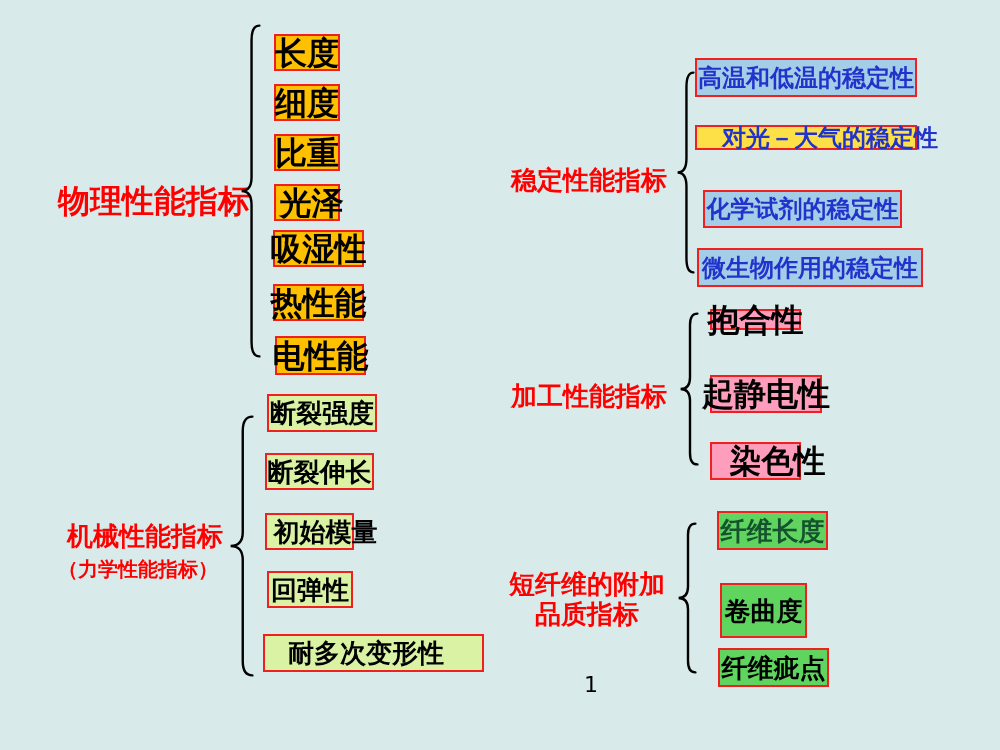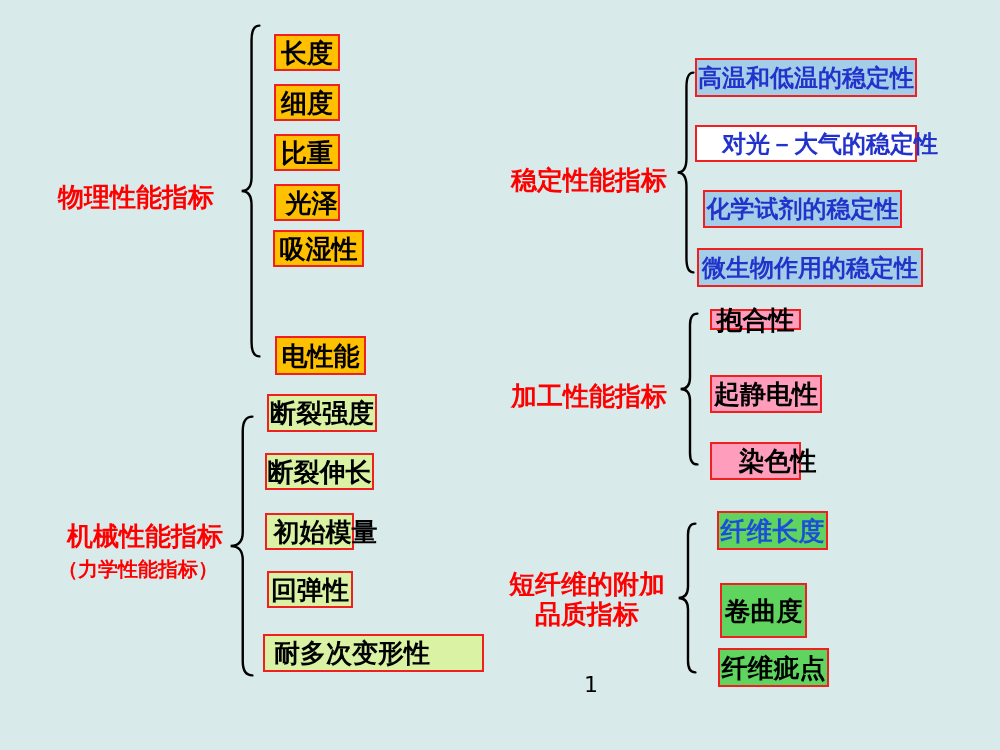--- a/index.html
+++ b/index.html
@@ -4,56 +4,57 @@
 <style>
   * { margin:0; padding:0; box-sizing:border-box; }
   html,body { width:1000px; height:750px; }
   body { font-family:"DejaVu Sans", sans-serif; }
   .slide { position:relative; width:1000px; height:750px; overflow:hidden; }
   .box {
     position:absolute; border:2.5px solid #f02020;
     display:flex; align-items:center; justify-content:center;
     font-weight:bold; color:#000; white-space:nowrap; line-height:1;
   }
-  .box.align-left { justify-content:flex-start; padding-left:9px; }
+  .box.align-left { justify-content:flex-start; padding-left:23px; }
   .label {
     position:absolute; color:#ff0000; font-weight:bold;
     white-space:nowrap; line-height:1.15;
   }
   .label.center2 { text-align:center; white-space:normal; }
   .brace { position:absolute; overflow:visible; }
   .pagenum { position:absolute; color:#000; text-align:center; line-height:1; }
-  .fz27 { font-size:26px; }
+  .fz27 { font-size:32px; }
   .fz26 { font-size:26px; }
   .fz24 { font-size:24px; }
   .fz20 { font-size:20px; }
   .fz22 { font-size:22px; }
 </style>
 </head>
 <body>
 
 <div class="slide" style="background: rgb(217, 234, 234);">
 
   <div class="label fz27" style="left:58px; top:183px;">物理性能指标</div>
   <svg class="brace" style="left:240px; top:24px;" width="21" height="334" viewBox="0 0 21 334">
       <path d="M 19.4 1.6 Q 11.55 1.6 11.55 16 L 11.55 153 Q 11.55 167 1.6 167 Q 11.55 167 11.55 181 L 11.55 318 Q 11.55 332.4 19.4 332.4" fill="none" stroke="#000000" stroke-width="2.4" stroke-linecap="round"></path>
     </svg>
   <div class="box fz27" style="left: 274px; top: 34px; width: 66px; height: 37px; background: rgb(255, 192, 0); border-color: rgb(240, 32, 32); color: rgb(0, 0, 0);">长度</div>
   <div class="box fz27" style="left: 274px; top: 84px; width: 66px; height: 37px; background: rgb(255, 192, 0); border-color: rgb(240, 32, 32); color: rgb(0, 0, 0);">细度</div>
   <div class="box fz27" style="left: 274px; top: 134px; width: 66px; height: 37px; background: rgb(255, 192, 0); border-color: rgb(240, 32, 32); color: rgb(0, 0, 0);">比重</div>
   <div class="box fz27" style="left: 274px; top: 184px; width: 66px; height: 37px; background: rgb(255, 192, 0); border-color: rgb(240, 32, 32); color: rgb(0, 0, 0); padding-left: 9px;">光泽</div>
   <div class="box fz27" style="left: 273px; top: 230px; width: 91px; height: 37px; background: rgb(255, 192, 0); border-color: rgb(240, 32, 32); color: rgb(0, 0, 0);">吸湿性</div>
+  <div class="box fz27" style="left: 273px; top: 284px; width: 91px; height: 37px; background: rgb(255, 192, 0); border-color: rgb(240, 32, 32); color: rgb(0, 0, 0);">热性能</div>
   <div class="box fz27" style="left: 275px; top: 336px; width: 91px; height: 39px; background: rgb(255, 192, 0); border-color: rgb(240, 32, 32); color: rgb(0, 0, 0);">电性能</div>
 
   <div class="label fz26" style="left:511px; top:166px;">稳定性能指标</div>
   <svg class="brace" style="left:676px; top:71px;" width="19" height="203" viewBox="0 0 19 203">
       <path d="M 17.4 1.6 Q 10.450000000000001 1.6 10.450000000000001 16 L 10.450000000000001 87.5 Q 10.450000000000001 101.5 1.6 101.5 Q 10.450000000000001 101.5 10.450000000000001 115.5 L 10.450000000000001 187 Q 10.450000000000001 201.4 17.4 201.4" fill="none" stroke="#000000" stroke-width="2.4" stroke-linecap="round"></path>
     </svg>
   <div class="box fz24" style="left: 695px; top: 58px; width: 222px; height: 39px; background: rgb(164, 205, 232); border-color: rgb(240, 32, 32); color: rgb(34, 51, 204);">高温和低温的稳定性</div>
-  <div class="box fz24" style="left: 695px; top: 125px; width: 222px; height: 37px; background: #ffffff; border-color: rgb(240, 32, 32); color: rgb(34, 51, 204); padding-left: 48px;">对光－大气的稳定性</div>
+  <div class="box fz24" style="left: 695px; top: 125px; width: 222px; height: 25px; background: #fde047; border-color: rgb(240, 32, 32); color: rgb(34, 51, 204); padding-left: 48px;">对光－大气的稳定性</div>
   <div class="box fz24" style="left: 703px; top: 190px; width: 199px; height: 38px; background: rgb(164, 205, 232); border-color: rgb(240, 32, 32); color: rgb(34, 51, 204);">化学试剂的稳定性</div>
   <div class="box fz24" style="left: 697px; top: 248px; width: 226px; height: 39px; background: rgb(164, 205, 232); border-color: rgb(240, 32, 32); color: rgb(34, 51, 204);">微生物作用的稳定性</div>
 
   <div class="label fz26" style="left:511px; top:382px;">加工性能指标</div>
   <svg class="brace" style="left:679px; top:312px;" width="20" height="154" viewBox="0 0 20 154">
       <path d="M 18.4 1.6 Q 11 1.6 11 13.090000000000002 L 11 65.45 Q 11 77 1.6 77 Q 11 77 11 88.55 L 11 140.91 Q 11 152.4 18.4 152.4" fill="none" stroke="#000000" stroke-width="2.4" stroke-linecap="round"></path>
     </svg>
   <div class="box fz27" style="left: 710px; top: 309px; width: 91px; height: 21px; background: rgb(255, 157, 189); border-color: rgb(240, 32, 32); color: #000000;">抱合性</div>
   <div class="box fz27" style="left: 710px; top: 375px; width: 112px; height: 38px; background: rgb(255, 157, 189); border-color: rgb(240, 32, 32); color: rgb(0, 0, 0);">起静电性</div>
   <div class="box fz27" style="left: 710px; top: 442px; width: 91px; height: 38px; background: rgb(255, 157, 189); border-color: rgb(240, 32, 32); color: rgb(0, 0, 0); padding-left: 44px;">染色性</div>
@@ -69,19 +70,19 @@
   <div class="box fz26" style="left: 267px; top: 571px; width: 86px; height: 37px; background: rgb(217, 242, 163); border-color: rgb(240, 32, 32); color: rgb(0, 0, 0);">回弹性</div>
   <div class="box fz26 align-left" style="left: 263px; top: 634px; width: 221px; height: 38px; background: rgb(217, 242, 163); border-color: rgb(240, 32, 32); color: rgb(0, 0, 0);">耐多次变形性</div>
 
   <div class="label center2 fz26" style="left:496px; top:569px; width:182px; line-height:30px;">
     <div>短纤维的附加</div>
     <div>品质指标</div>
   </div>
   <svg class="brace" style="left:677px; top:522px;" width="20" height="152" viewBox="0 0 20 152">
       <path d="M 18.4 1.6 Q 11 1.6 11 12.920000000000002 L 11 64.6 Q 11 76 1.6 76 Q 11 76 11 87.4 L 11 139.07999999999998 Q 11 150.4 18.4 150.4" fill="none" stroke="#000000" stroke-width="2.4" stroke-linecap="round"></path>
     </svg>
-  <div class="box fz26" style="left: 717px; top: 511px; width: 111px; height: 39px; background: rgb(95, 213, 95); border-color: rgb(240, 32, 32); color: #1d4ed8;">纤维长度</div>
+  <div class="box fz26" style="left: 717px; top: 511px; width: 111px; height: 39px; background: rgb(95, 213, 95); border-color: rgb(240, 32, 32); color: #14532d;">纤维长度</div>
   <div class="box fz26" style="left: 720px; top: 583px; width: 87px; height: 55px; background: rgb(95, 213, 95); border-color: rgb(240, 32, 32); color: rgb(0, 0, 0);">卷曲度</div>
   <div class="box fz26" style="left: 718px; top: 648px; width: 111px; height: 39px; background: rgb(95, 213, 95); border-color: rgb(240, 32, 32); color: rgb(0, 0, 0);">纤维疵点</div>
 
   <div class="pagenum fz22" style="left:578px; top:674px; width:26px;">1</div>
 
 </div>
 
 </body></html>

